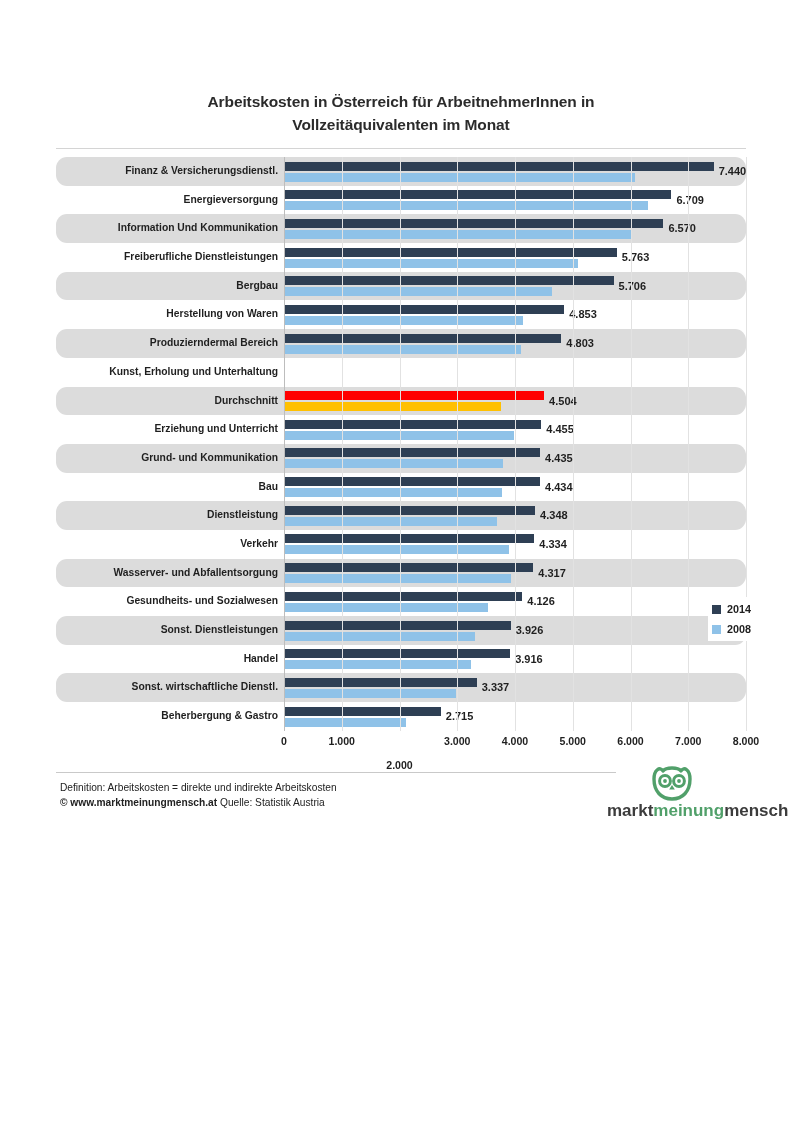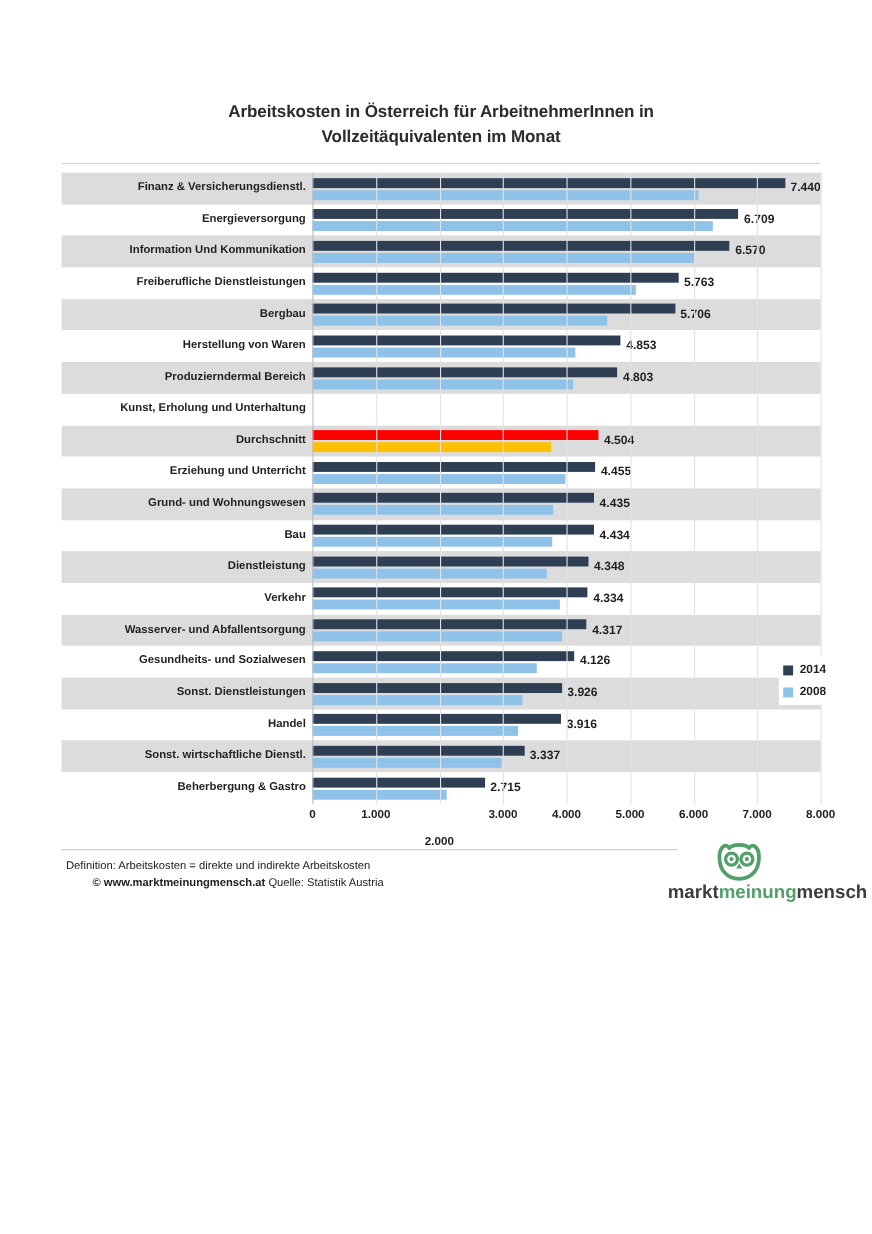--- a/index.html
+++ b/index.html
@@ -63,20 +63,21 @@
     left: 0; top: 0;
     width: 690px;
     height: 574px;
   }
 
   .row {
     position: relative;
     height: 28.7px;
     width: 690px;
     box-sizing: border-box;
+    border-radius: 11px;
   }
   .row.band { background: #dcdcdc; }
 
   
   .row-label {
     position: absolute;
     right: 462px;       
     top: 0;
     height: 28.7px;
     line-height: 28.7px;
@@ -203,21 +204,21 @@
     color: #222;
     line-height: 15px;
     white-space: nowrap;
   }
   .footer-line2 {
     font-size: 10.2px;
     color: #222;
     line-height: 15px;
     white-space: nowrap;
   }
-  .footer-strong { font-weight: bold; margin-left: 24px; }
+  .footer-strong { font-weight: bold; }
 
   
   .logo {
     position: absolute;
     left: 607px;
     top: 765px;
     width: 140px;
     height: 56px;
   }
   .logo-owl {
@@ -322,21 +323,21 @@
         </div>
         <div class="row">
           <div class="row-label">Erziehung und Unterricht</div>
           <div class="row-plot">
             <div class="bar y2014" style="width: 257.276px;"></div>
             <div class="bar y2008" style="width: 229.845px;"></div>
             <div class="bar-value" style="left: 257.276px;">4.455</div>
           </div>
         </div>
         <div class="row band">
-          <div class="row-label">Grund- und Wohnungswesen</div>
+          <div class="row-label">Grund- und Kommunikation</div>
           <div class="row-plot">
             <div class="bar y2014" style="width: 256.121px;"></div>
             <div class="bar y2008" style="width: 219.45px;"></div>
             <div class="bar-value" style="left: 256.121px;">4.435</div>
           </div>
         </div>
         <div class="row">
           <div class="row-label">Bau</div>
           <div class="row-plot">
             <div class="bar y2014" style="width: 256.063px;"></div>

